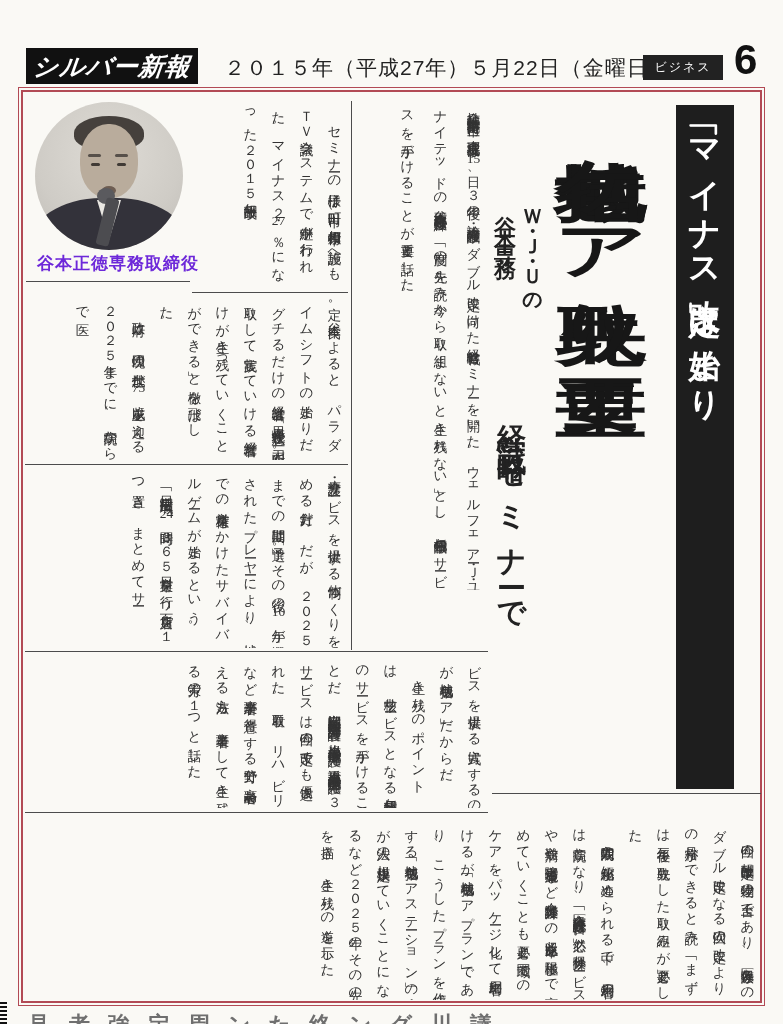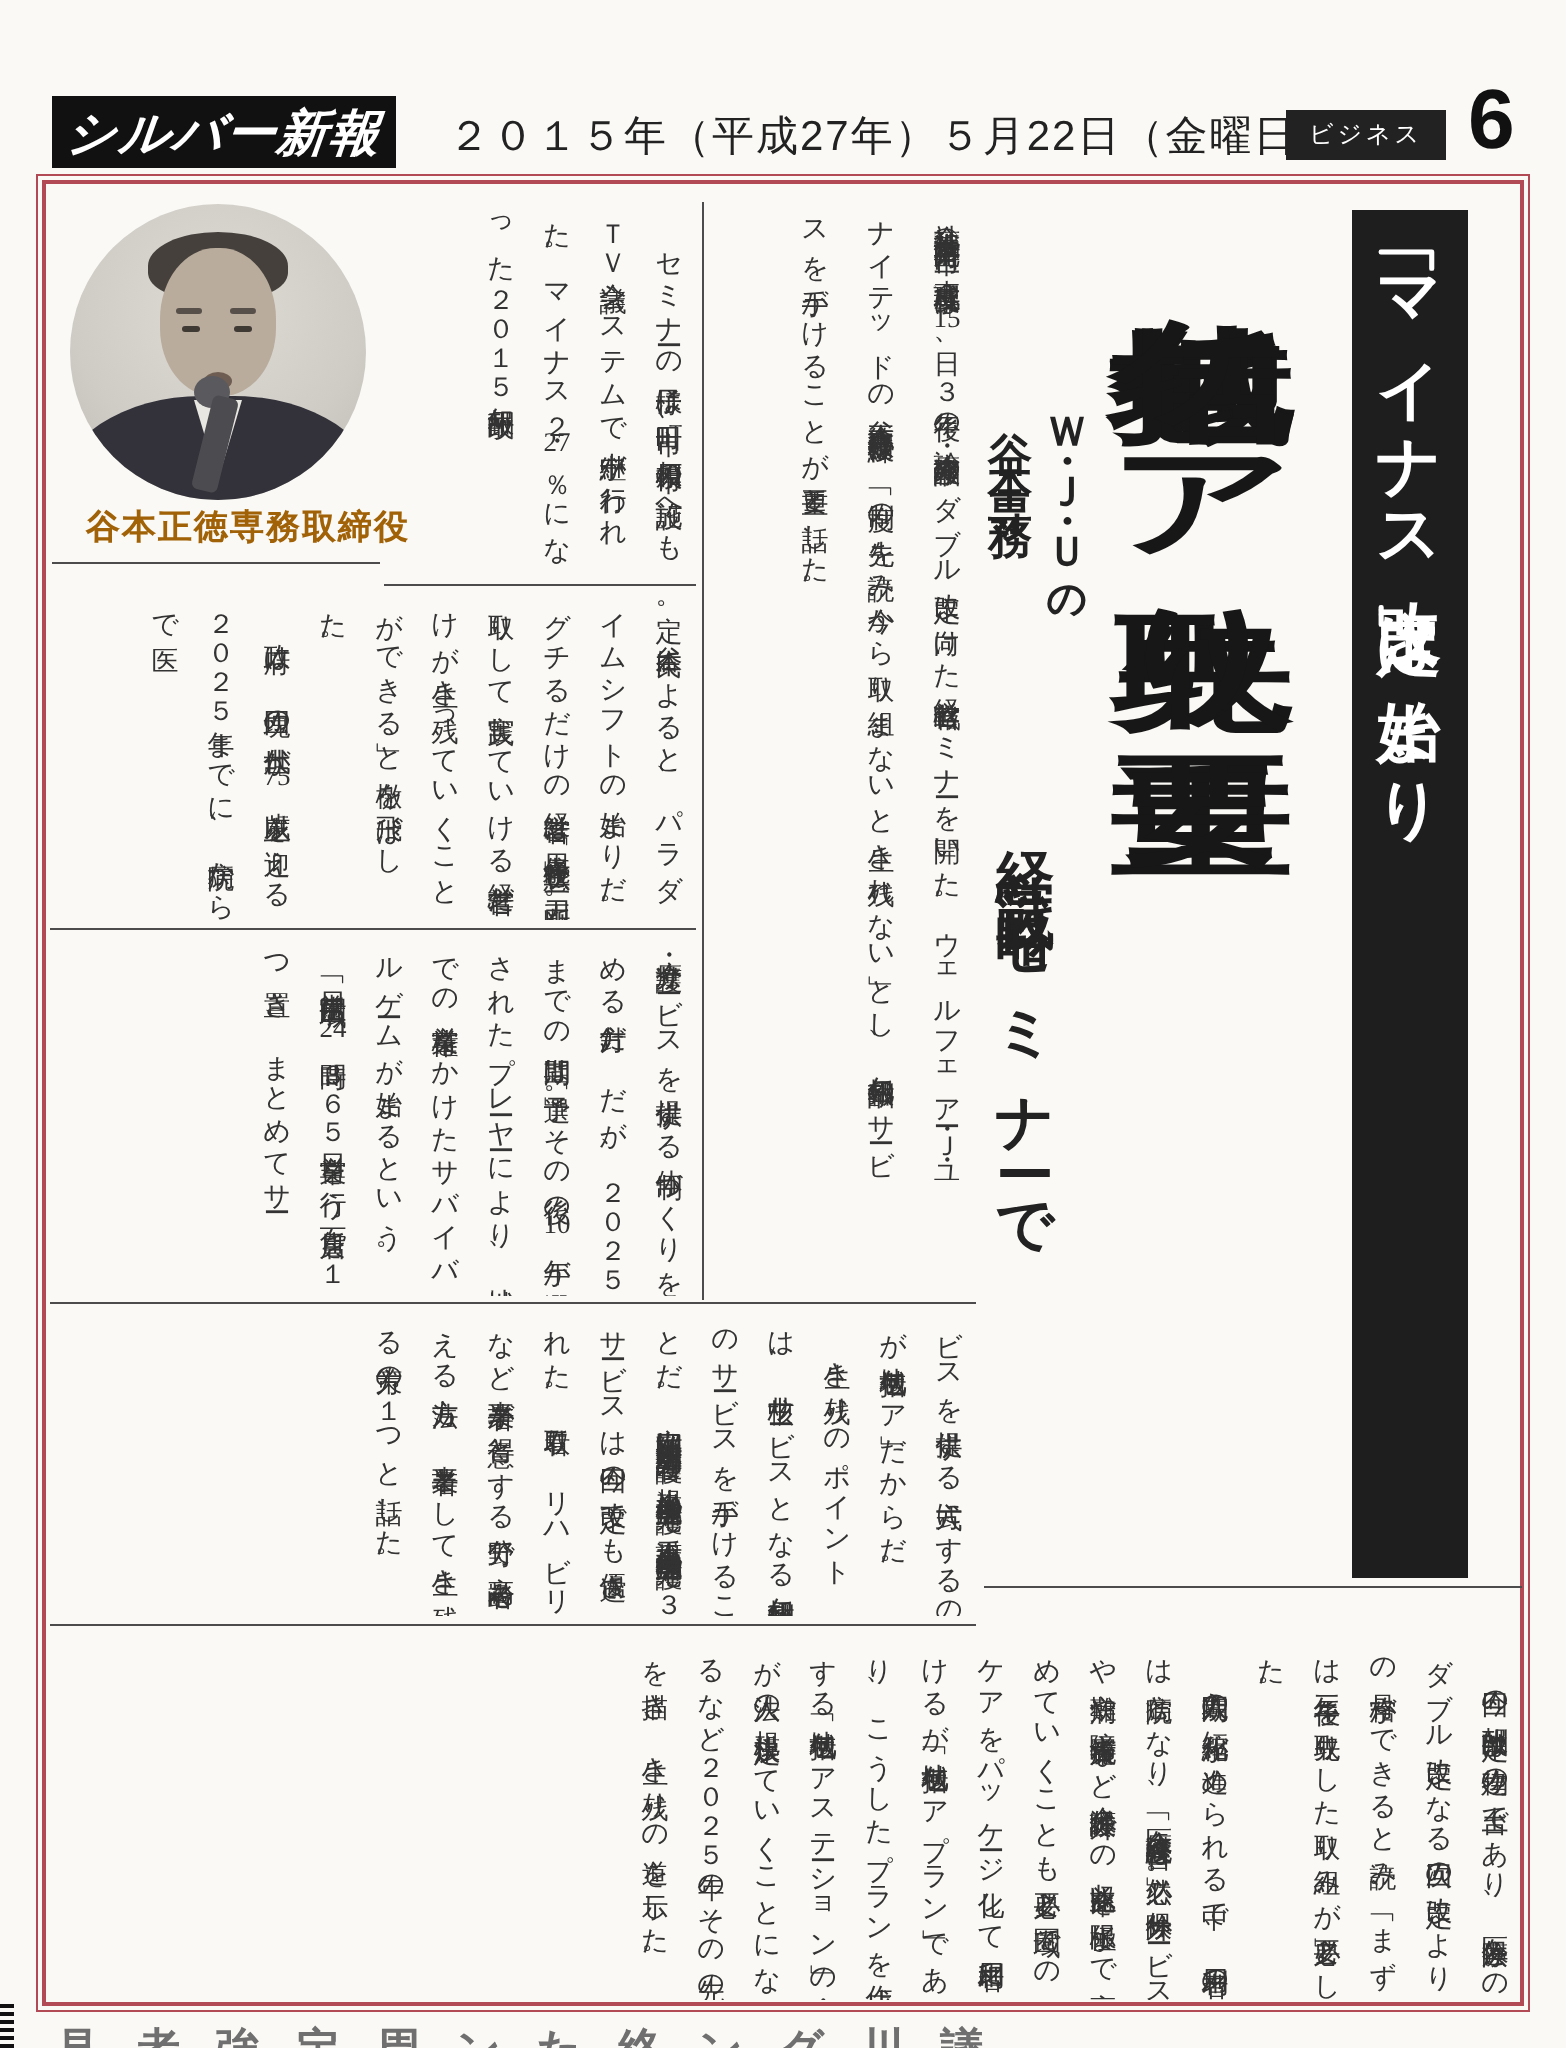--- a/index.html
+++ b/index.html
@@ -47,22 +47,22 @@
   .face{position:absolute;left:45px;top:22px;width:58px;height:74px;border-radius:48% 48% 46% 46%;background:#b9ac9c;}
   .brow{position:absolute;width:13px;height:3px;background:#57504a;border-radius:2px;top:52px;}
   .eye{position:absolute;width:9px;height:3px;background:#403a35;border-radius:2px;top:61px;}
   .mouth{position:absolute;left:67px;top:84px;width:14px;height:9px;border-radius:50%;background:#6e5d52;}
   .suit{position:absolute;left:-6px;top:96px;width:160px;height:60px;background:#33323a;
         border-radius:45% 45% 0 0/80% 80% 0 0;}
   .shirt{position:absolute;left:62px;top:98px;width:24px;height:40px;background:#e9e7e2;
          clip-path:polygon(0 0,100% 0,50% 100%);}
   .mic{position:absolute;left:66px;top:96px;width:13px;height:48px;background:#4c4c50;transform:rotate(14deg);border-radius:3px;}
   .mic-head{position:absolute;left:62px;top:86px;width:18px;height:16px;background:#5a5a5e;border-radius:50%;}
-  .photo-caption{position:absolute;left:24px;top:252px;width:168px;text-align:right;font-size:17px;
-                 font-weight:700;color:#a16207;letter-spacing:1px;padding-left:13px;}
+  .photo-caption{position:absolute;left:24px;top:252px;width:168px;text-align:left;font-size:17px;
+                 font-weight:700;color:#6d28d9;letter-spacing:1px;padding-left:13px;}
   
   .hrule{position:absolute;height:1px;background:#4c4c4c;}
   .vrule{position:absolute;width:1px;background:#4c4c4c;}
   
   .next-row{position:absolute;left:28px;top:1010px;width:560px;font-size:22px;font-weight:700;
             color:#6f6f6f;letter-spacing:18px;white-space:nowrap;}
   .edge-mark{position:absolute;left:0;top:1002px;width:7px;height:22px;
              background:repeating-linear-gradient(180deg,#111 0 2px,#faf9f5 2px 4px);}
 </style>
 </head>

